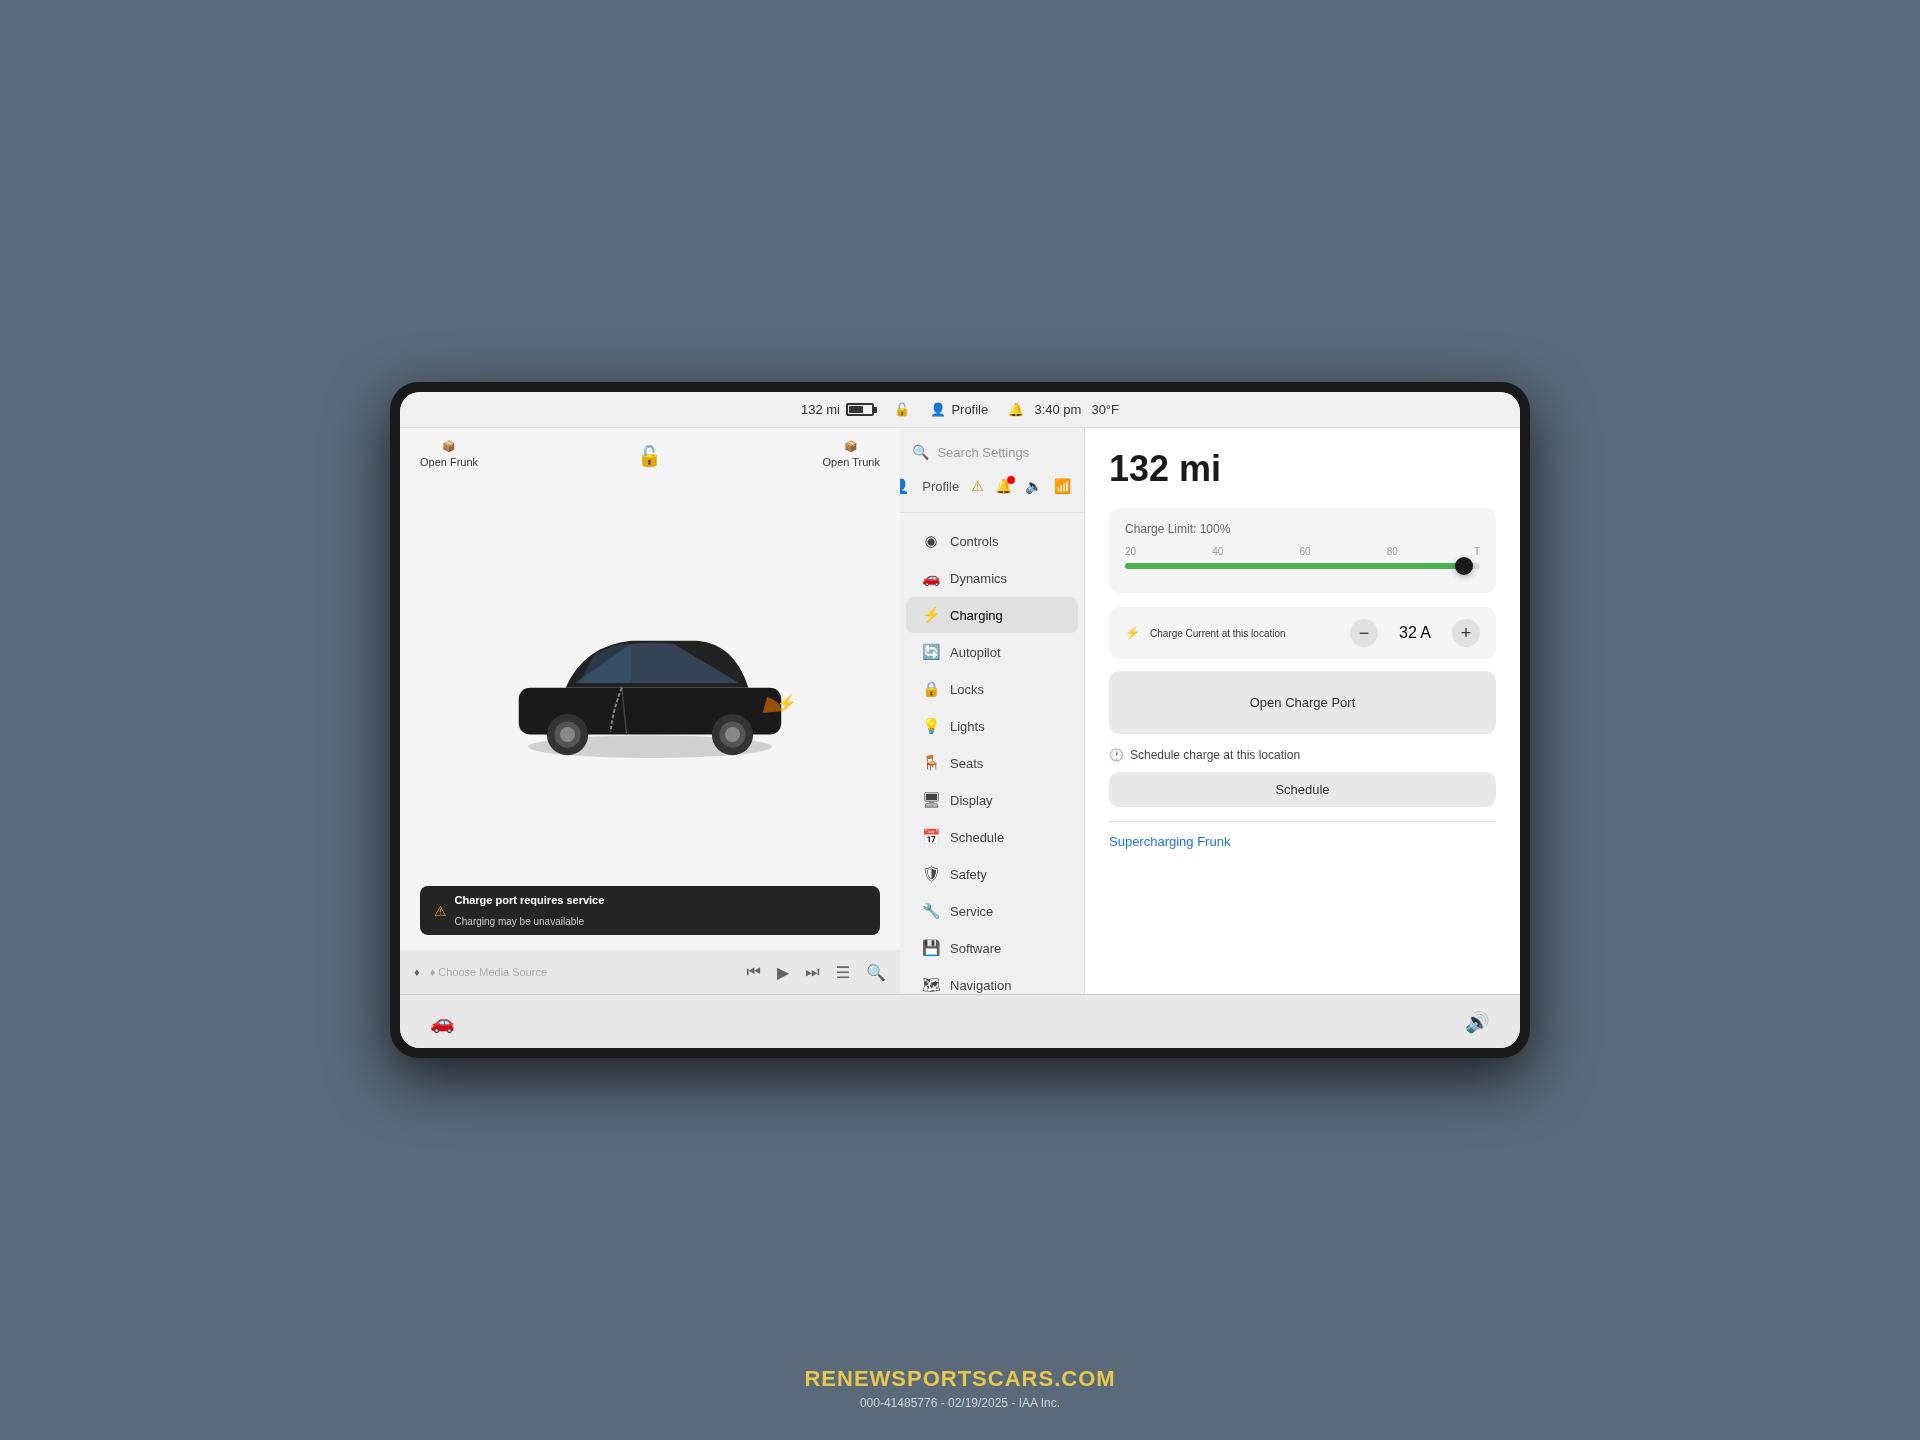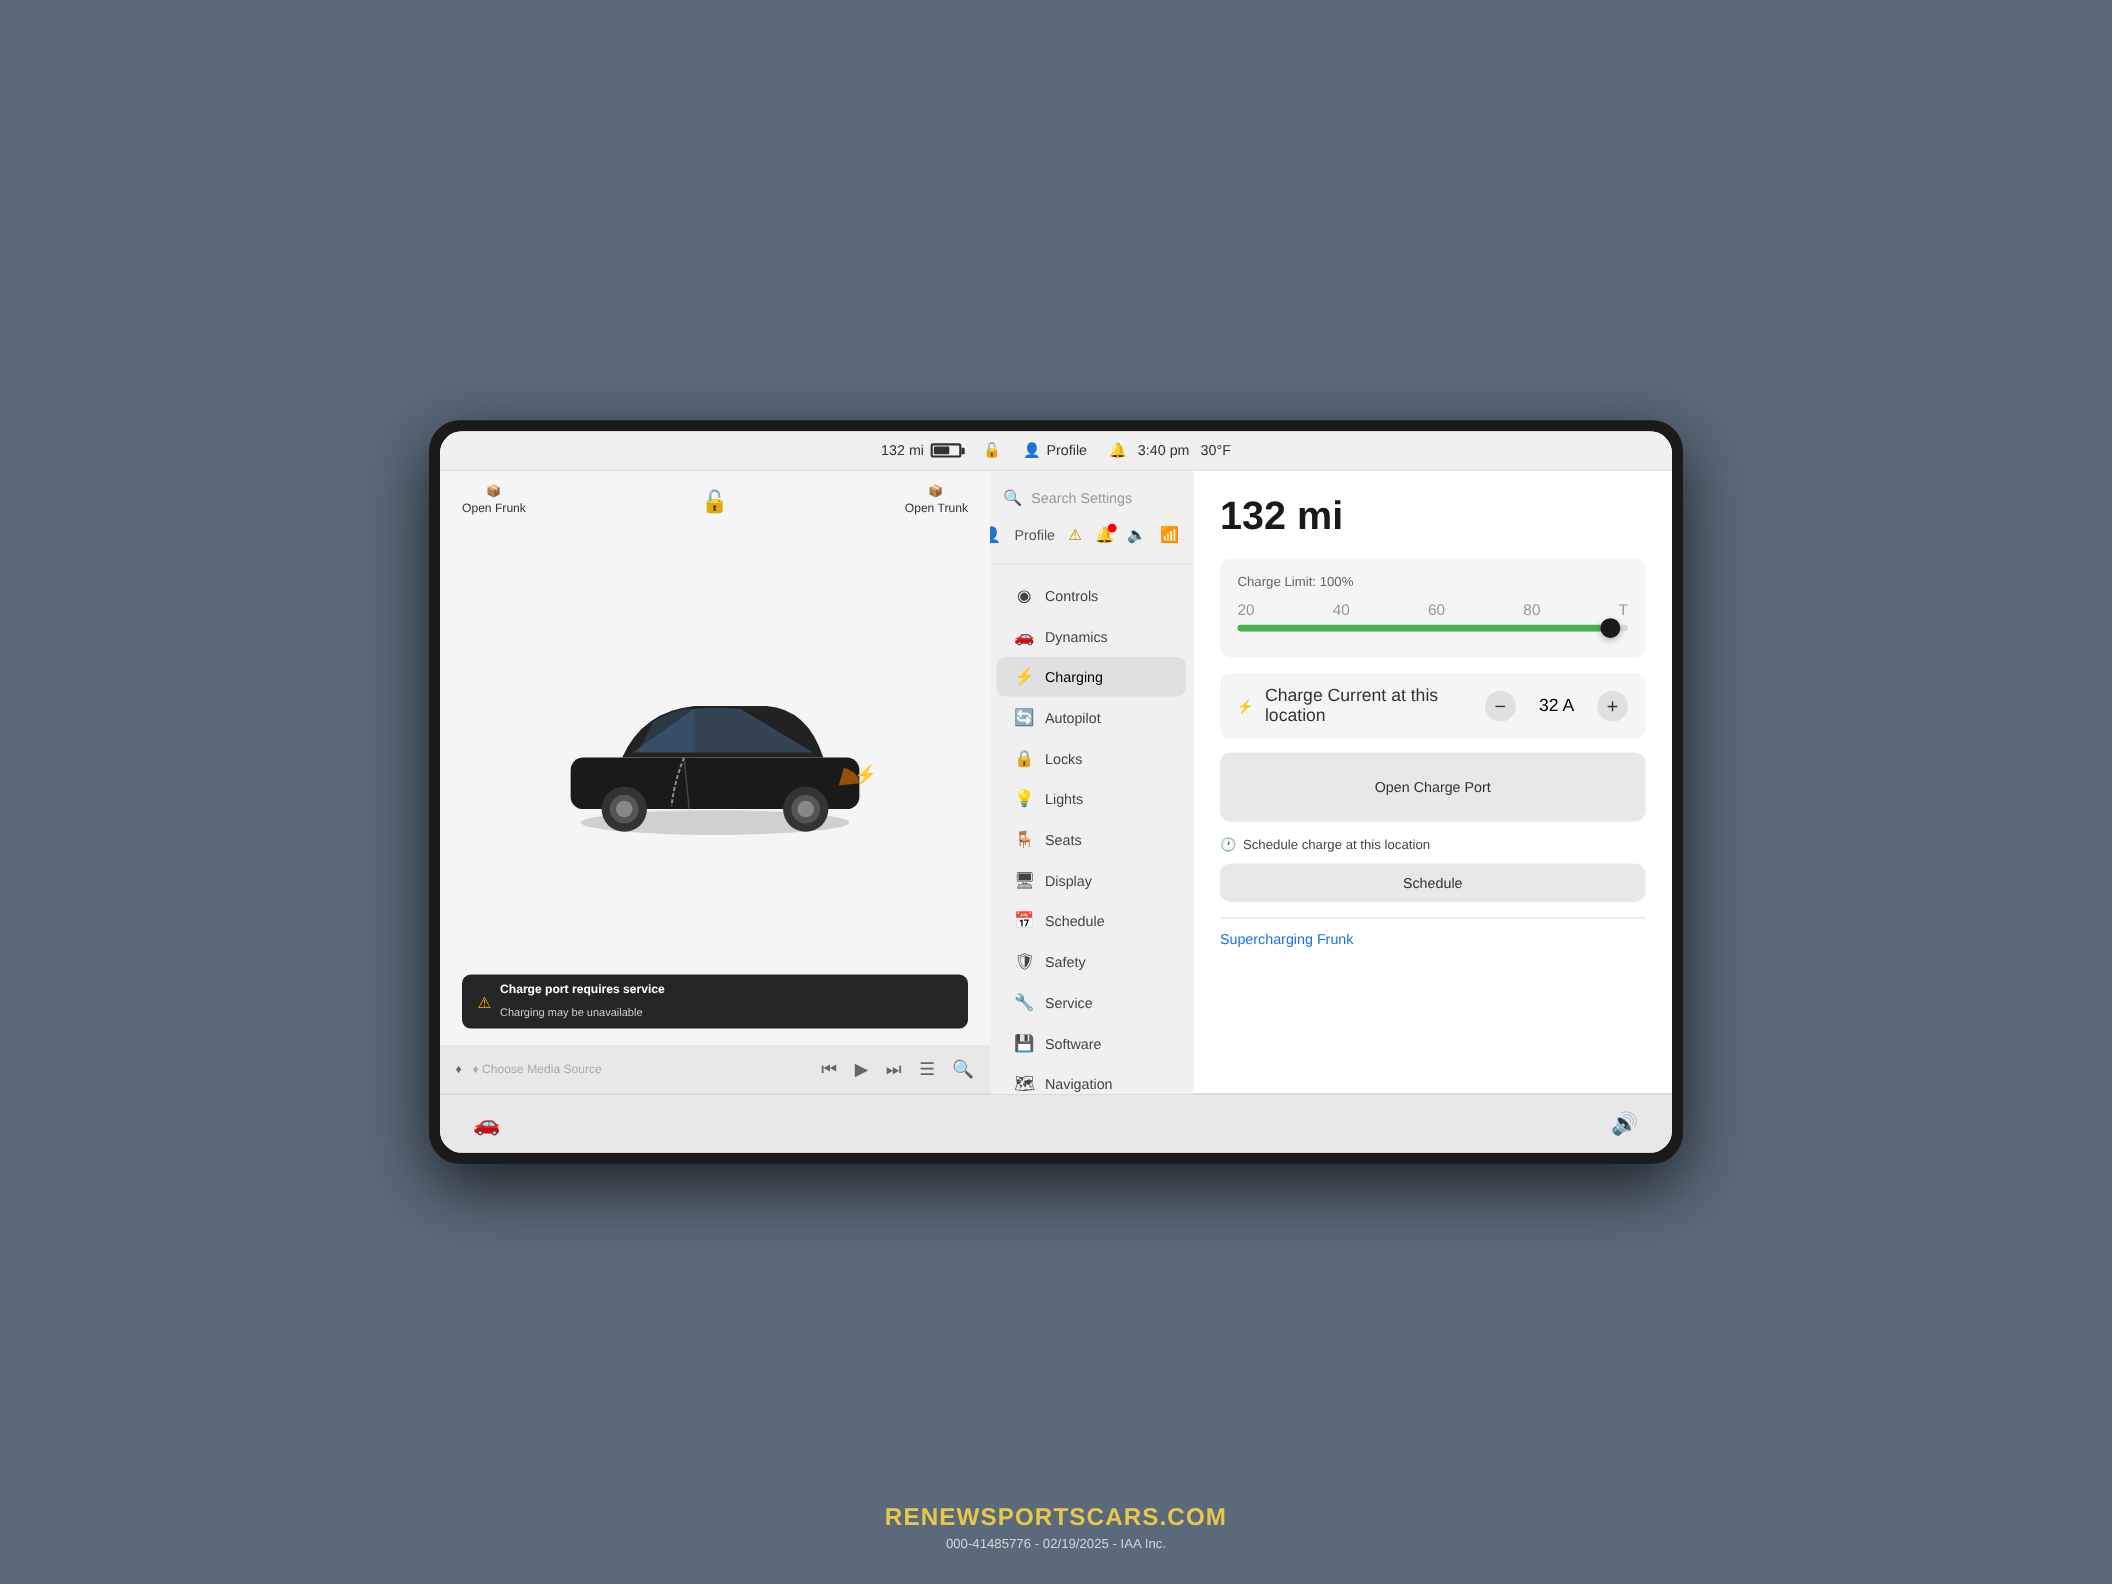--- a/index.html
+++ b/index.html
@@ -272,21 +272,21 @@
       position: relative;
       height: 6px;
       background: #ddd;
       border-radius: 3px;
       margin: 6px 0 10px 0;
     }
 
     .slider-scale {
       display: flex;
       justify-content: space-between;
-      font-size: 14px;
+      font-size: 10px;
       color: #999;
       margin-bottom: 4px;
     }
 
     .slider-fill {
       position: absolute;
       left: 0;
       top: 0;
       height: 100%;
       background: #4CAF50;
@@ -312,21 +312,21 @@
       align-items: center;
       gap: 10px;
       background: #f5f5f5;
       border-radius: 10px;
       padding: 12px 16px;
       margin-bottom: 12px;
     }
 
     .charge-current-label {
       flex: 1;
-      font-size: 16px;
+      font-size: 10px;
       color: #333;
     }
 
     .current-icon {
       font-size: 12px;
       color: #666;
     }
 
     .amperage-control {
       display: flex;

